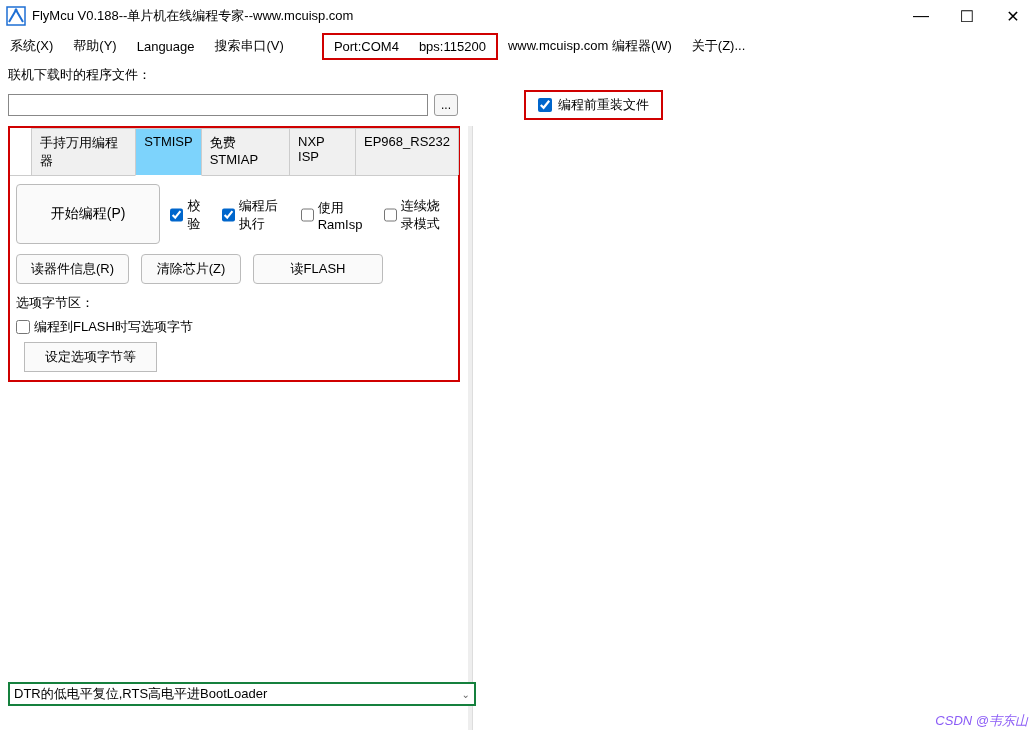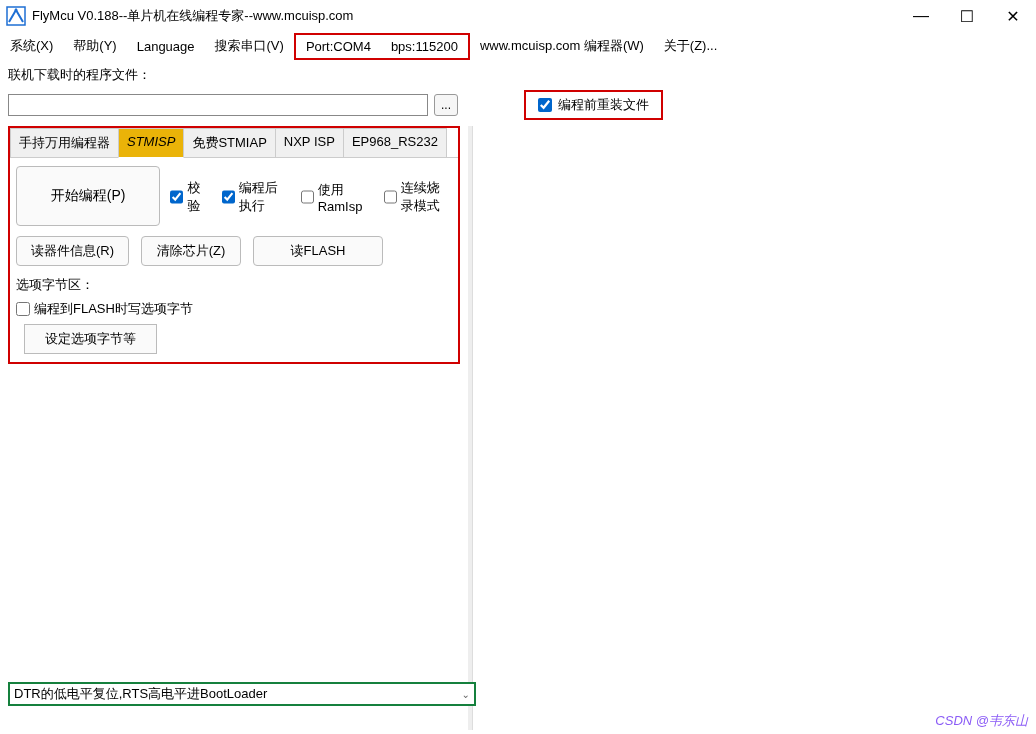--- a/index.html
+++ b/index.html
@@ -6,38 +6,38 @@
     body { background: #fff; width: 1036px; height: 734px; overflow: hidden; font-size: 13px; position: relative; }
     
     .titlebar { height: 32px; display: flex; align-items: center; padding-left: 6px; border-bottom: 0px; }
     .titlebar-icon { width: 20px; height: 20px; margin-right: 6px; }
     .titlebar-title { flex: 1; font-size: 13px; }
     .titlebar-controls { display: flex; height: 100%; }
     .titlebar-btn { width: 46px; height: 100%; display: flex; align-items: center; justify-content: center; font-size: 16px; cursor: pointer; }
     
     .menubar { height: 28px; display: flex; align-items: center; gap: 0; }
     .menu-item { padding: 4px 10px; cursor: pointer; font-size: 13px; }
-    .highlight-red { border: 2px solid #d00000; }
+    .highlight-red { border: 2px solid #d00000; margin-left: 28px; }
     .menu-group { display: flex; align-items: center; }
     
     .file-row { display: flex; align-items: center; padding: 6px 8px; gap: 6px; }
     .file-label { font-size: 13px; white-space: nowrap; }
     .file-input { flex: 0 0 420px; height: 22px; border: 1px solid #888; padding: 0 4px; background: #fff; }
     .file-browse-btn { width: 24px; height: 22px; border: 1px solid #999; background: #f6f6f6; border-radius: 3px; cursor: pointer; font-size: 12px; display:flex; align-items:center; justify-content:center; }
     .reload-area { margin-left: 60px; padding: 4px 12px; display: flex; align-items: center; gap: 6px; border: 2px solid #d00000; }
     
     .main-area { display: flex; height: calc(100% - 130px); }
     .left-panel { width: 468px; padding: 0 8px; position: relative; }
     .right-panel { flex: 1; border-left: 1px solid #ddd; background: #fff; }
     .divider { width: 4px; background: #eee; cursor: col-resize; }
     
     .tabs-container { border: 2px solid #d00000; margin-bottom: 8px; }
-    .tabs { display: flex; border-bottom: 1px solid #ccc; }
+    .tabs { display: flex; border-bottom: 1px solid #ccc; padding-left: 21px; }
     .tab { padding: 5px 8px; font-size: 13px; cursor: pointer; background: #f0f0f0; border: 1px solid #ccc; border-bottom: none; margin-right: -1px; }
-    .tab.active { background: #eab308; border-bottom: 1px solid #fff; margin-bottom: -1px; z-index: 1; font-style: italic; }
+    .tab.active { background: #7dd3fc; border-bottom: 1px solid #fff; margin-bottom: -1px; z-index: 1; }
     
     .tab-content { padding: 8px 6px; }
     .prog-row { display: flex; gap: 10px; }
     .start-btn { width: 190px; height: 60px; border: 1px solid #bbb; border-radius: 4px; background: #fafafa; cursor: pointer; font-size: 14px; display:flex; align-items:center; justify-content:center; }
     .checkboxes { display: flex; flex-direction: row; gap: 20px; padding-top: 2px; }
     .checkbox-row { display: flex; align-items: center; gap: 4px; font-size: 13px; }
     input[type="checkbox"] { accent-color: #0066cc; width: 14px; height: 14px; }
     
     .btn-row { display: flex; gap: 12px; margin-top: 10px; }
     .std-btn { padding: 5px 14px; border: 1px solid #bbb; border-radius: 4px; background: #fafafa; cursor: pointer; font-size: 13px; min-width: 100px; display:flex; align-items:center; justify-content:center; }

